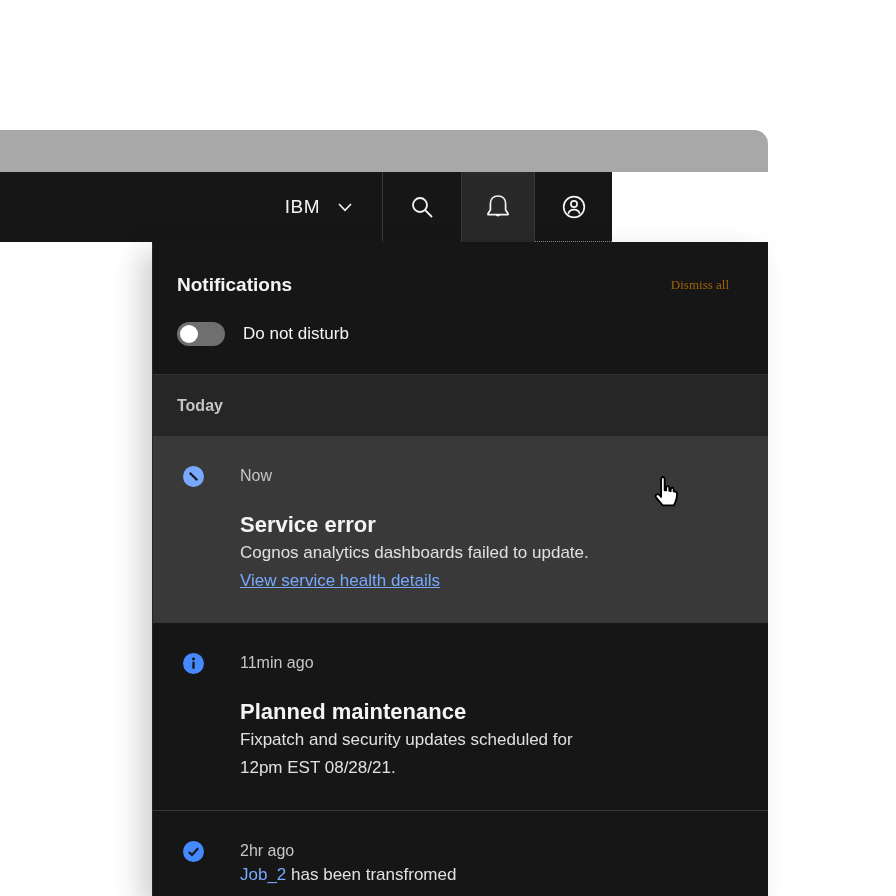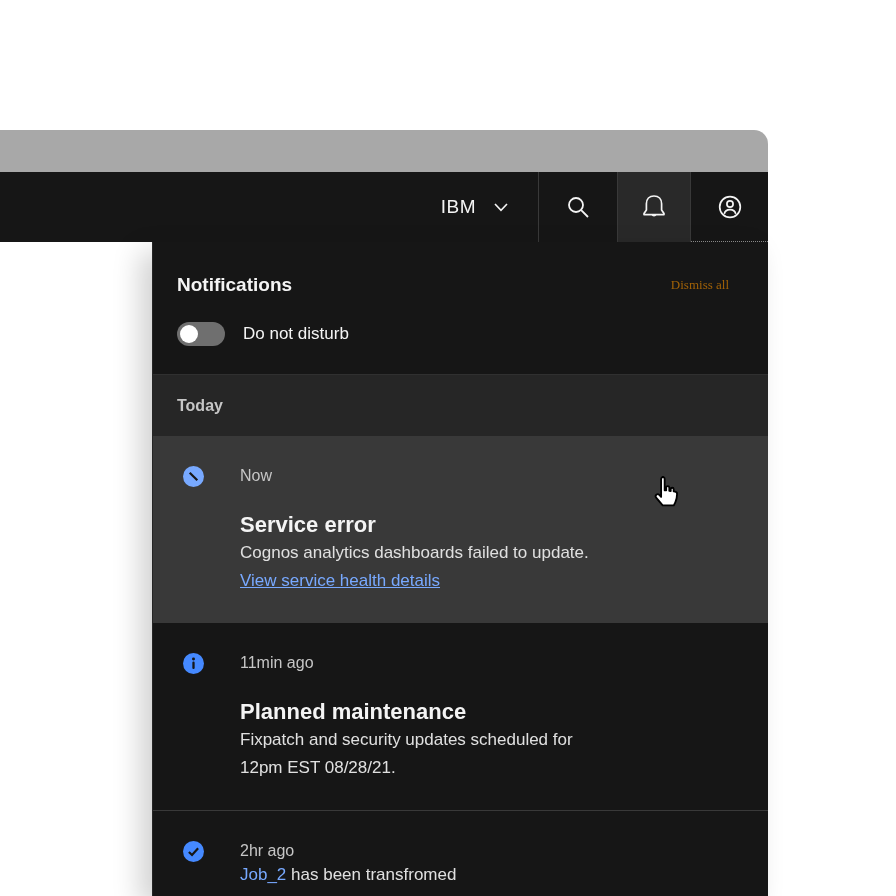--- a/index.html
+++ b/index.html
@@ -12,21 +12,21 @@
   }
 
   
   .browser-strip {
     position: absolute; left:0; top:130px; width:768px; height:42px;
     background:#a8a8a8; border-top-right-radius:14px;
   }
 
   
   .app-header {
-    position:absolute; left:0; top:172px; width:768px; height:70px;
+    position:absolute; left:0; top:172px; width:612px; height:70px;
     background:#161616; display:flex; justify-content:flex-end; align-items:stretch;
     color:#f4f4f4;
   }
   .brand {
     display:flex; align-items:center; gap:18px; padding-right:30px;
     font-size:19px; letter-spacing:.5px; cursor:pointer;
   }
   .hdr-btn {
     width:79px; display:flex; align-items:center; justify-content:center;
     border-left:1px solid #393939; cursor:pointer; position:relative;

